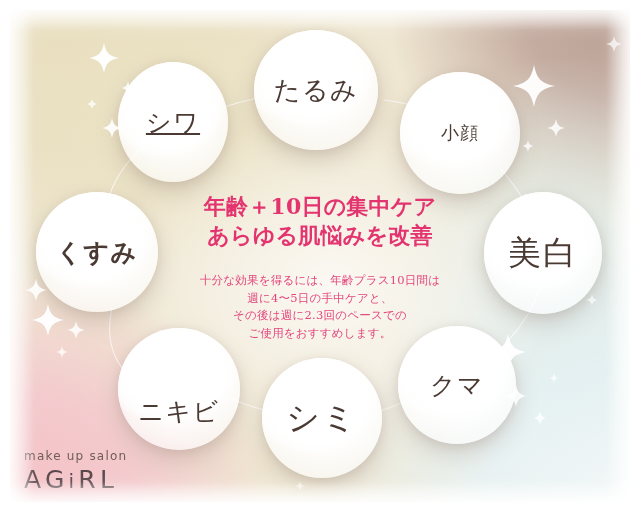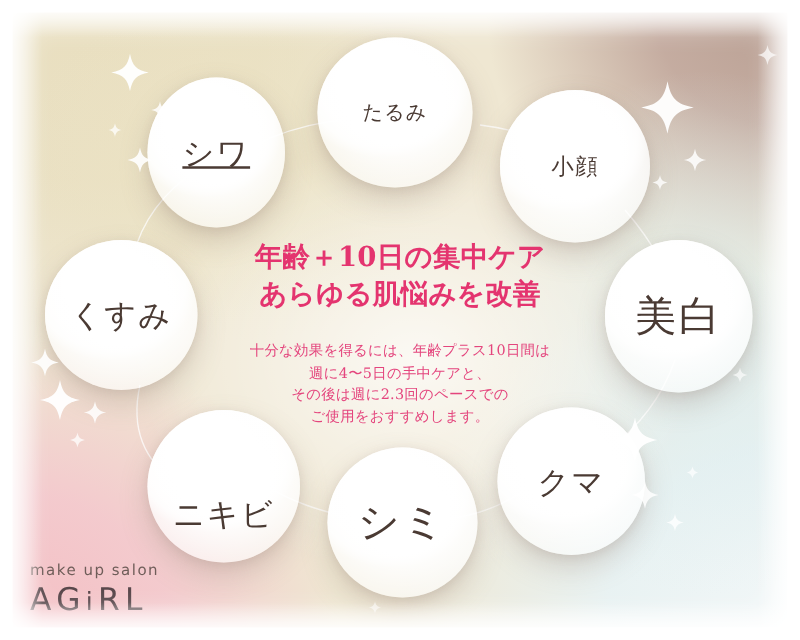--- a/index.html
+++ b/index.html
@@ -85,21 +85,21 @@
       <path d="M112 308 C 104 344, 116 368, 140 386"></path>
       <path d="M106 208 C 112 178, 132 152, 158 136"></path>
     </g>
   </svg>
 
   <div class="bubble" style="left:118px;top:62px;width:110px;height:120px;">
     <span class="lbl" style="font-size:25px;text-decoration:underline;">シワ</span>
   </div>
 
   <div class="bubble" style="left:254px;top:30px;width:124px;height:120px;">
-    <span class="lbl" style="font-size:16px;text-align:center;">たるみ</span>
+    <span class="lbl" style="font-size:26px;text-align:center;">たるみ</span>
   </div>
 
   <div class="bubble" style="left:400px;top:72px;width:120px;height:122px;">
     <span class="lbl" style="font-size:18px;">小顔</span>
   </div>
 
   <div class="bubble" style="left:484px;top:192px;width:118px;height:122px;">
     <span class="lbl" style="font-size:33px;">美白</span>
   </div>
 
@@ -109,21 +109,21 @@
 
   <div class="bubble" style="left:262px;top:358px;width:120px;height:120px;">
     <span class="lbl" style="font-size:33px;">シミ</span>
   </div>
 
   <div class="bubble" style="left:118px;top:328px;width:122px;height:122px;">
     <span class="lbl" style="font-size:25px;margin-top:44px;">ニキビ</span>
   </div>
 
   <div class="bubble" style="left:36px;top:192px;width:122px;height:120px;">
-    <span class="lbl" style="font-size:25px;">くすみ</span>
+    <span class="lbl" style="font-size:25px;font-weight:bold;">くすみ</span>
   </div>
 
   <div class="headline">
     <div>年齢＋10日の集中ケア</div>
     <div>あらゆる肌悩みを改善</div>
   </div>
 
   <div class="body-copy">
     <div>十分な効果を得るには、年齢プラス10日間は</div>
     <div>週に4〜5日の手中ケアと、</div>

